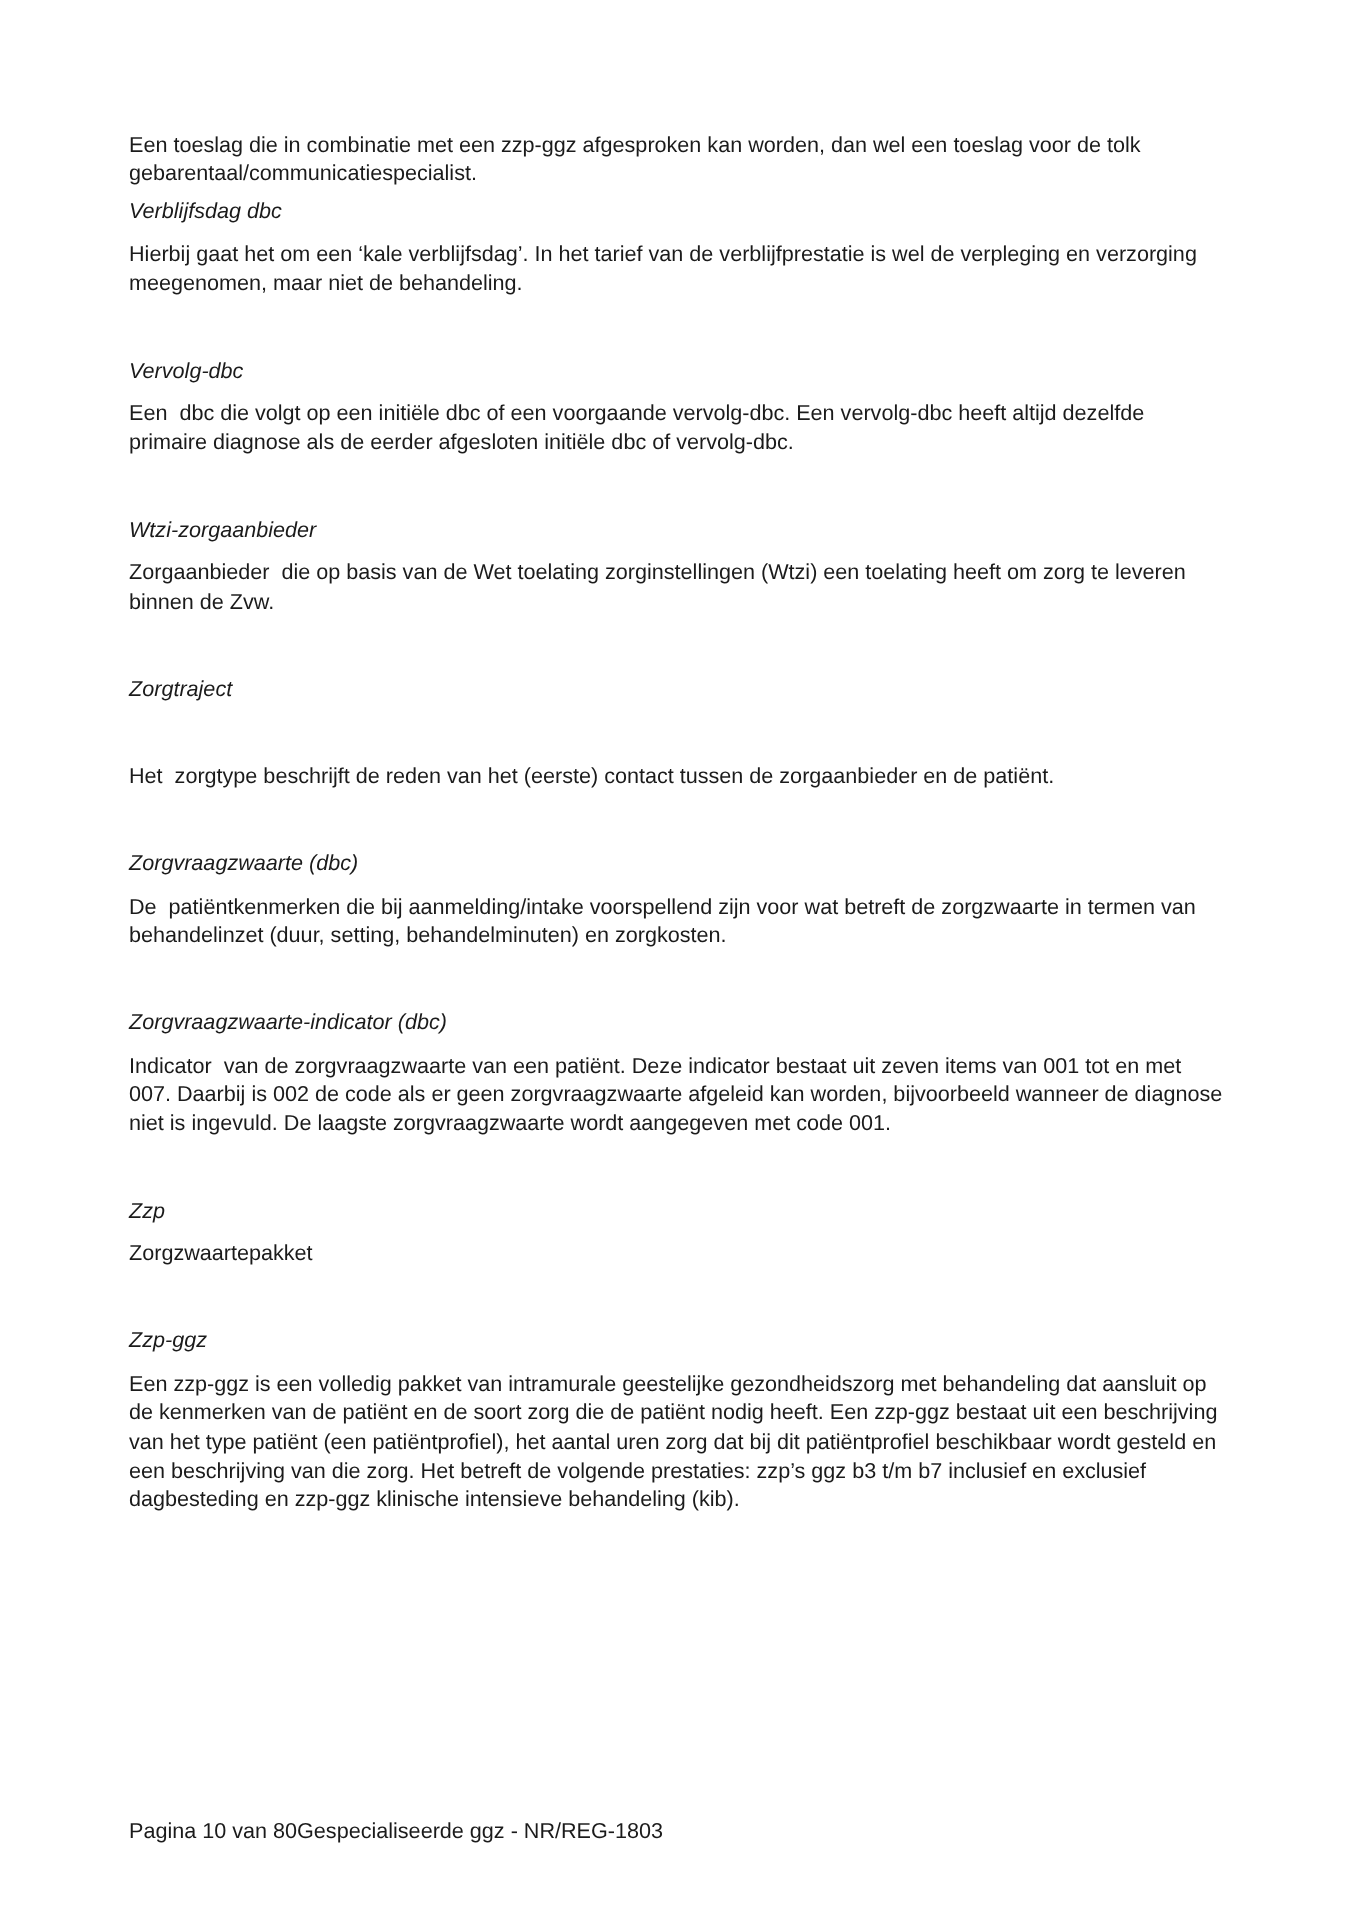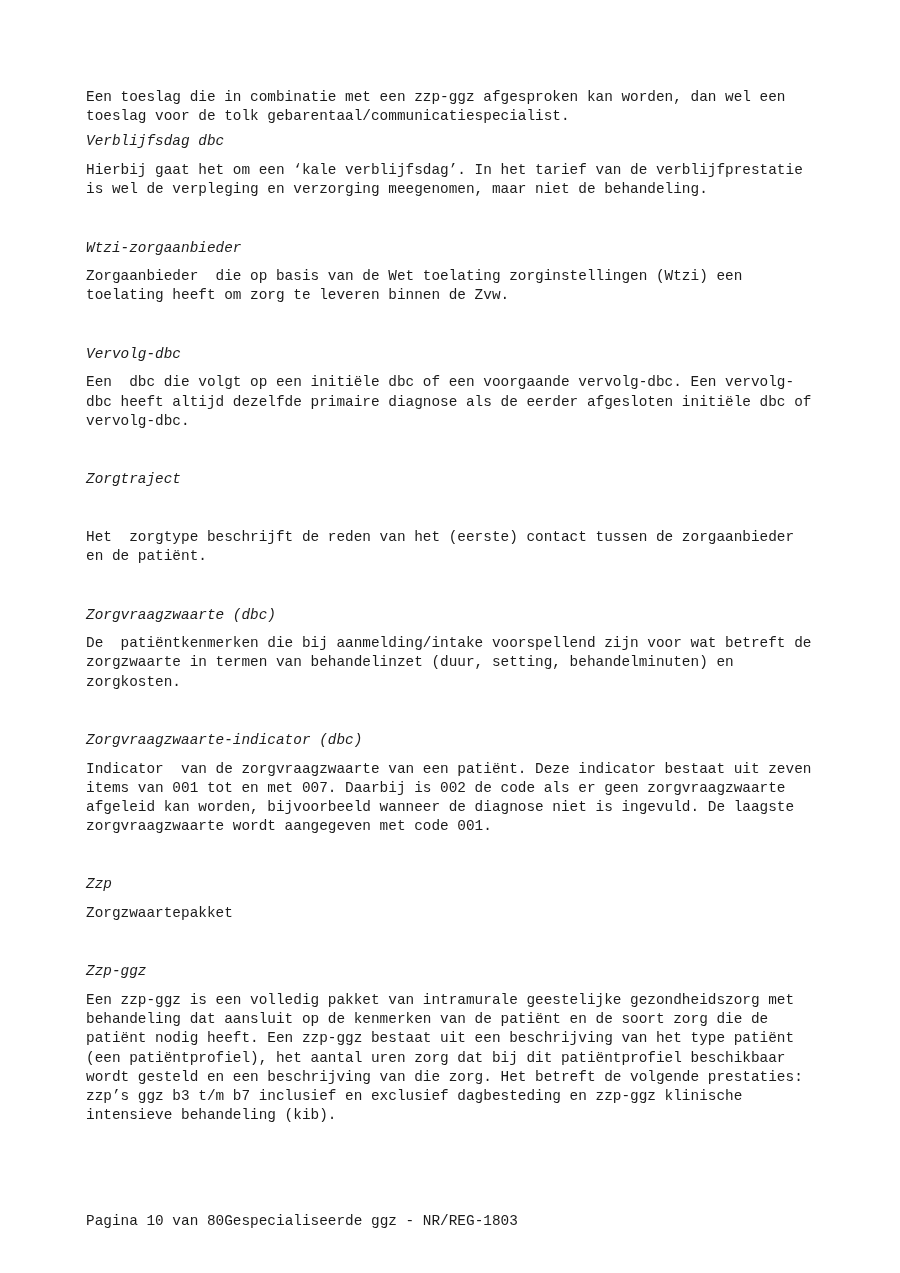--- a/index.html
+++ b/index.html
@@ -6,21 +6,21 @@
     margin: 0;
     padding: 0;
     background: #ffffff;
   }
   .page {
     position: relative;
     width: 900px;
     height: 1260px;
     background: #ffffff;
     overflow: hidden;
-    font-family: Liberation Mono, monospace;
+    font-family: Liberation Sans, sans-serif;
     color: #1b1b1b;
   }
   .content {
     position: absolute;
     left: 86px;
     top: 88px;
     width: 732px;
   }
   .entry {
     margin: 6px 0 39px 0;
@@ -62,27 +62,27 @@
   <main class="content">
 
     <p class="def lead-def">Een toeslag die in combinatie met een zzp-ggz afgesproken kan worden, dan wel een toeslag voor de tolk gebarentaal/communicatiespecialist.</p>
 
     <section class="entry">
       <h3 class="term">Verblijfsdag dbc</h3>
       <p class="def">Hierbij gaat het om een ‘kale verblijfsdag’. In het tarief van de verblijfprestatie is wel de verpleging en verzorging meegenomen, maar niet de behandeling.</p>
     </section>
 
     <section class="entry">
-      <h3 class="term">Wtzi-zorgaanbieder</h3>
-      <p class="def">Zorgaanbieder  die op basis van de Wet toelating zorginstellingen (Wtzi) een toelating heeft om zorg te leveren binnen de Zvw.</p>
+      <h3 class="term">Vervolg-dbc</h3>
+      <p class="def">Een  dbc die volgt op een initiële dbc of een voorgaande vervolg-dbc. Een vervolg-dbc heeft altijd dezelfde primaire diagnose als de eerder afgesloten initiële dbc of vervolg-dbc.</p>
     </section>
 
     <section class="entry">
-      <h3 class="term">Vervolg-dbc</h3>
-      <p class="def">Een  dbc die volgt op een initiële dbc of een voorgaande vervolg-dbc. Een vervolg-dbc heeft altijd dezelfde primaire diagnose als de eerder afgesloten initiële dbc of vervolg-dbc.</p>
+      <h3 class="term">Wtzi-zorgaanbieder</h3>
+      <p class="def">Zorgaanbieder  die op basis van de Wet toelating zorginstellingen (Wtzi) een toelating heeft om zorg te leveren binnen de Zvw.</p>
     </section>
 
     <section class="entry">
       <h3 class="term">Zorgtraject</h3>
     </section>
 
     <section class="entry">
       <p class="def">Het  zorgtype beschrijft de reden van het (eerste) contact tussen de zorgaanbieder en de patiënt.</p>
     </section>
 

